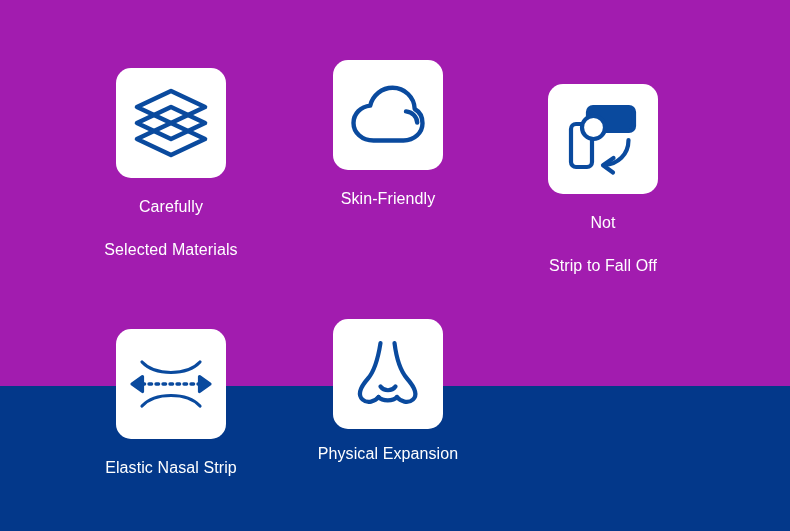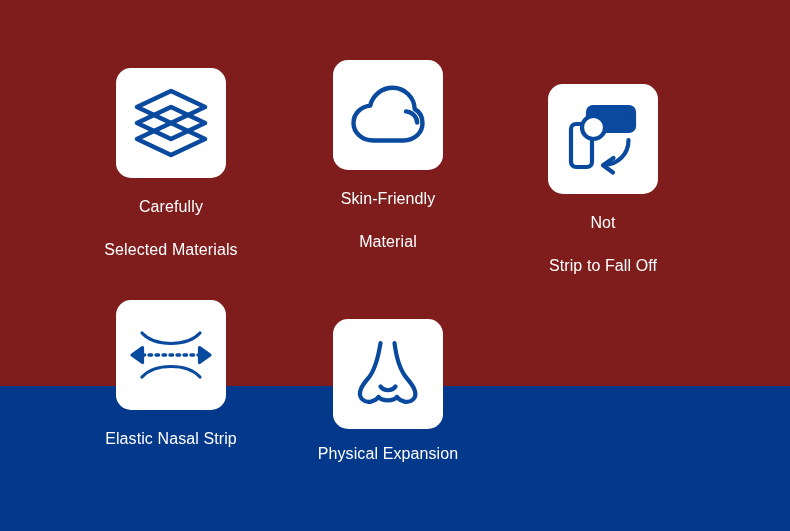--- a/index.html
+++ b/index.html
@@ -11,21 +11,21 @@
     height: 531px;
     background: #03388a;
     font-family: "Liberation Sans", sans-serif;
     overflow: hidden;
   }
 
   #feature-board {
     position: relative;
     width: 790px;
     height: 386px;
-    background: #7f1d1d;
+    background: #a21caf;
   }
 
   .feature-cell {
     position: absolute;
     width: 170px;
     text-align: center;
   }
 
   .icon-tile {
     width: 110px;
@@ -57,21 +57,21 @@
   .feature-label.line2 {
     margin-top: 22px;
   }
 
   
   .pos-r1c1 { left: 86px;  top: 68px; }
   .pos-r1c2 { left: 303px; top: 60px; }
   .pos-r1c3 { left: 518px; top: 84px; }
 
   
-  .pos-r2c1 { left: 86px;  top: 300px; text-align: center; }
+  .pos-r2c1 { left: 86px;  top: 329px; text-align: center; }
   .pos-r2c2 { left: 303px; top: 319px; }
 
   .pos-r2c2 .feature-label.line1 { margin-top: 14px; }
 </style>
 </head>
 <body>
 
 <div id="feature-board">
 
   <div class="feature-cell pos-r1c1">
@@ -98,21 +98,20 @@
                    C22.8 11.2 31.9 3.8 42.6 3.8
                    C54.6 3.8 64.4 13.2 64.7 25.0
                    C69.9 27.9 72.5 33.1 72.5 39.3
                    C72.5 48.8 64.3 56.5 53.5 56.5
                    Z"></path>
           <path d="M56.0 27.4 C62.2 28.0 67.0 32.6 67.2 38.6"></path>
         </svg>
       </span>
     </div>
     <div class="feature-label line1">Skin-Friendly</div>
-    <div class="feature-label line2">Material</div>
   </div>
 
   <div class="feature-cell pos-r1c3">
     <div class="icon-tile">
       <span>
         <svg width="74" height="74" viewBox="0 0 74 74" fill="none" stroke="#0a4a9e" stroke-width="4.2" stroke-linejoin="round" stroke-linecap="round">
 
           <rect x="22" y="5" width="46" height="24" rx="5" ry="5" fill="#0a4a9e" stroke="#0a4a9e"></rect>
 
           <rect x="5" y="22" width="21" height="43" rx="5" ry="5"></rect>

